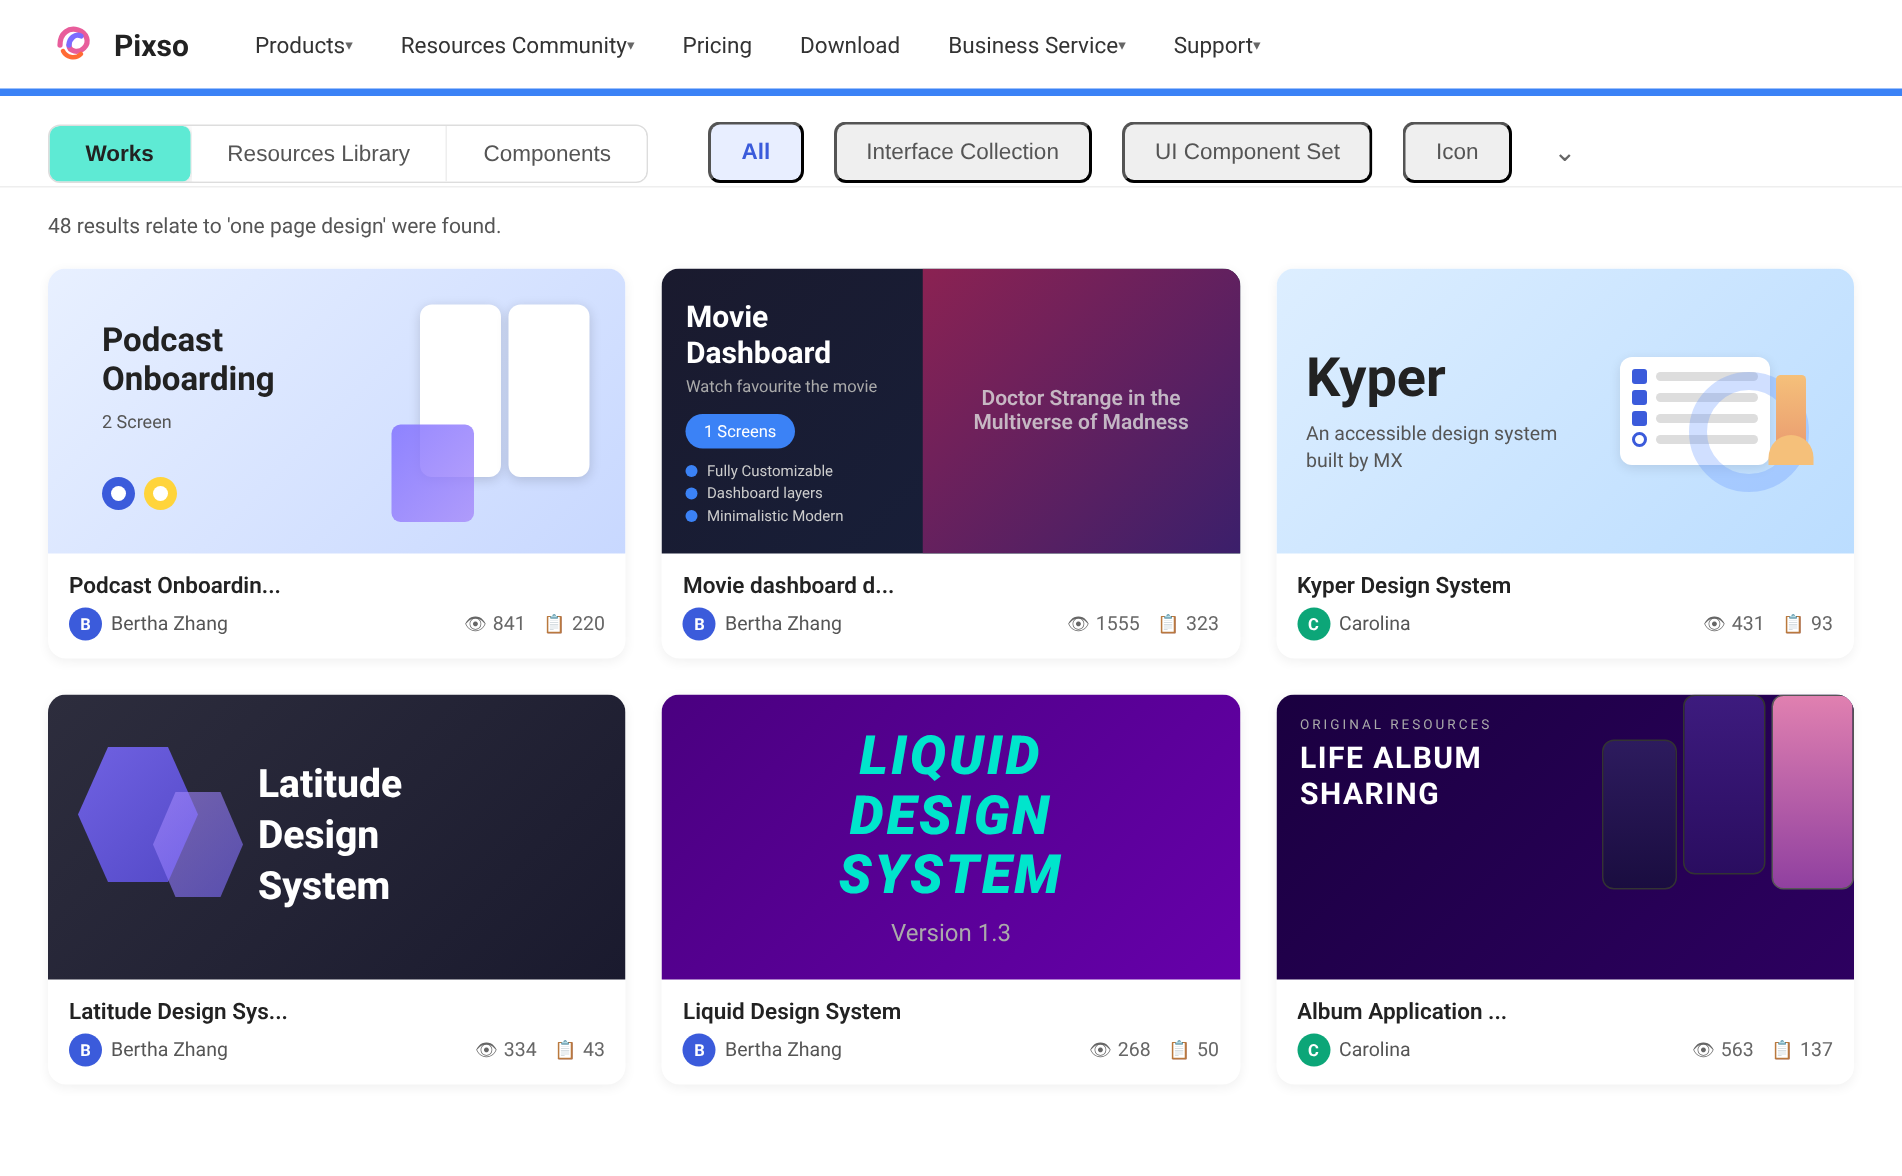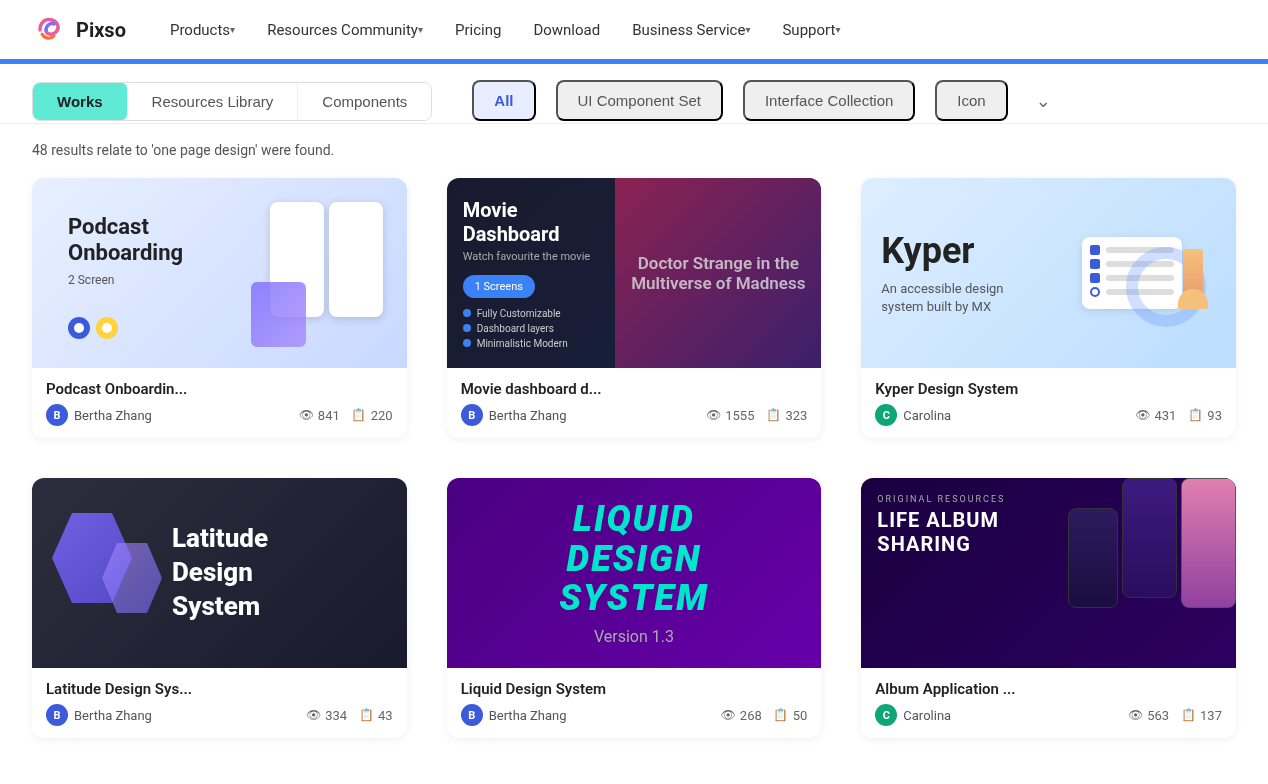--- a/index.html
+++ b/index.html
@@ -123,21 +123,21 @@
       padding: 18px 32px 12px;
       font-size: 14px;
       color: #555;
     }
     .results-text span { }
 
     
     .grid {
       display: grid;
       grid-template-columns: repeat(3, 1fr);
-      gap: 40px;
+      gap: 24px;
       padding: 8px 32px 24px;
     }
     .card {
       border-radius: 12px;
       overflow: hidden;
       background: #fff;
       box-shadow: 0 2px 8px rgba(0,0,0,0.06);
       cursor: pointer;
       transition: transform 0.15s, box-shadow 0.15s;
     }
@@ -483,22 +483,22 @@
 </nav>
 
 <div class="tabs-bar">
   <div class="tab-group-left">
     <button class="tab-left active">Works</button>
     <button class="tab-left">Resources Library</button>
     <button class="tab-left">Components</button>
   </div>
   <div class="tab-group-right">
     <button class="tab-right active">All</button>
+    <button class="tab-right">Interface Collection</button>
     <button class="tab-right">UI Component Set</button>
-    <button class="tab-right">Interface Collection</button>
     <button class="tab-right">Icon</button>
     <span class="tab-more">⌄</span>
   </div>
 </div>
 
 <div class="results-text">
   <span>48 results relate to 'one page design' were found.</span>
 </div>
 
 <div class="grid">
@@ -563,21 +563,21 @@
                 <span style="font-size:10px;color:#ccc;">Dashboard layers</span>
               </div>
             <div style="display:flex;align-items:center;gap:6px;">
                 <div style="width:8px;height:8px;border-radius:50%;background:#3b82f6;"></div>
                 <span style="font-size:10px;color:#ccc;">Minimalistic Modern</span>
               </div>
           </div>
         </div>
         <div class="movie-right">
           <div class="movie-bg-img">
-            <div style="text-align:center;color:#ddd;font-size:17px;padding:8px;font-weight:600;opacity:0.8;">Doctor Strange in the Multiverse of Madness</div>
+            <div style="text-align:center;color:#ddd;font-size:14px;padding:8px;font-weight:600;opacity:0.8;">Doctor Strange in the Multiverse of Madness</div>
           </div>
         </div>
       </div>
     </div>
     <div class="card-info">
       <div class="card-title">Movie dashboard d...</div>
       <div class="card-meta">
         <div class="card-author">
           <div class="author-avatar avatar-blue">B</div>
           <span>Bertha Zhang</span>

